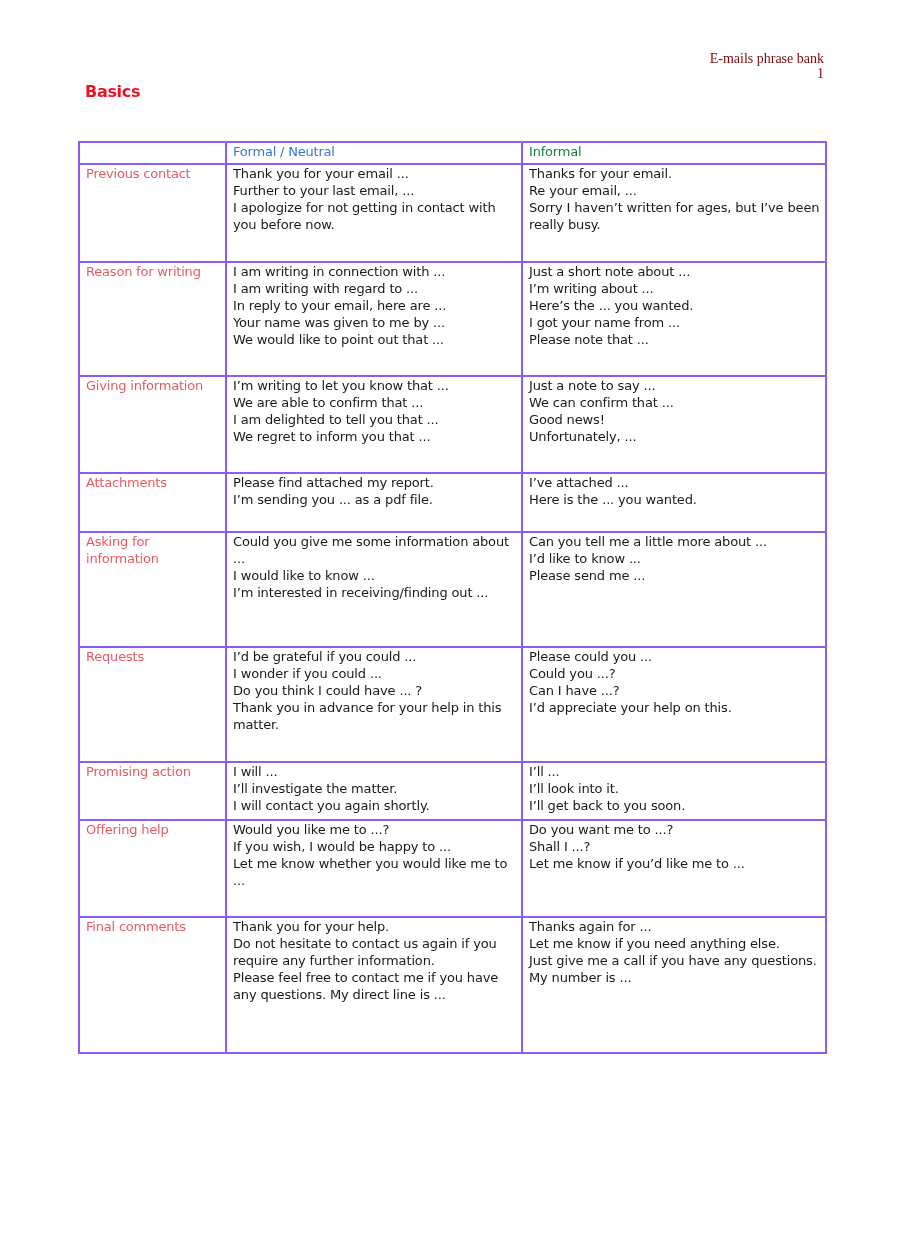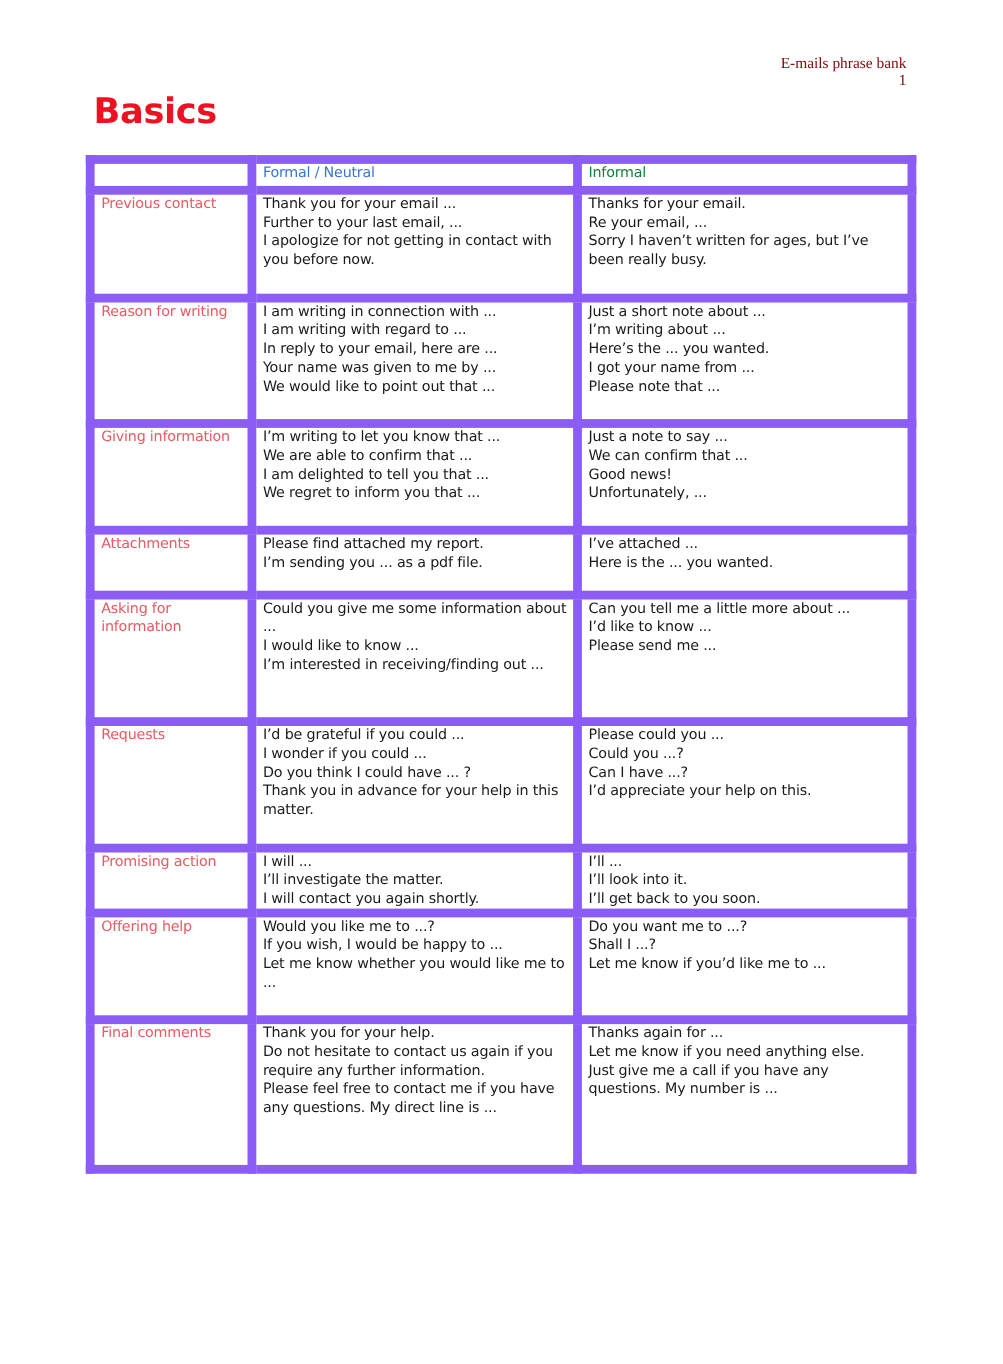--- a/index.html
+++ b/index.html
@@ -3,30 +3,30 @@
 <meta charset="utf-8">
 <style>
   html, body { margin: 0; padding: 0; background: #ffffff; }
   body { width: 912px; height: 1240px; position: relative; overflow: hidden; font-family: "DejaVu Sans", sans-serif; }
   .running-header {
     position: absolute; right: 88px; top: 51px; text-align: right;
     font-family: "Liberation Serif", serif; font-size: 14px; line-height: 15px; color: #7a0a0a;
   }
   .page-title {
     position: absolute; left: 85px; top: 82px; margin: 0;
-    font-family: "DejaVu Sans", sans-serif; font-weight: bold; font-size: 32px; color: #ee1122;
+    font-family: "DejaVu Sans", sans-serif; font-weight: bold; font-size: 16px; color: #ee1122;
     letter-spacing: -0.3px;
   }
   table.phrase-table {
     position: absolute; left: 78px; top: 141px; width: 747px;
     border-collapse: collapse; table-layout: fixed;
     font-family: "DejaVu Sans", sans-serif; font-size: 13px; line-height: 17px; color: #1a1a1a;
   }
   table.phrase-table td, table.phrase-table th {
-    border: 8px solid #8b5cf6; vertical-align: top; padding: 0 4px 0 6px; text-align: left;
+    border: 2px solid #8b5cf6; vertical-align: top; padding: 0 4px 0 6px; text-align: left;
     font-weight: normal;
   }
   col.c1 { width: 147px; }
   col.c2 { width: 296px; }
   col.c3 { width: 304px; }
   th.hdr { height: 20px; font-weight: bold; letter-spacing: -0.2px; }
   th.hdr-formal { color: #3a75d4; }
   th.hdr-informal { color: #15803d; }
   td.cat { color: #e85a62; font-weight: bold; letter-spacing: -0.2px; }
   .line { display: block; white-space: normal; letter-spacing: -0.15px; }

